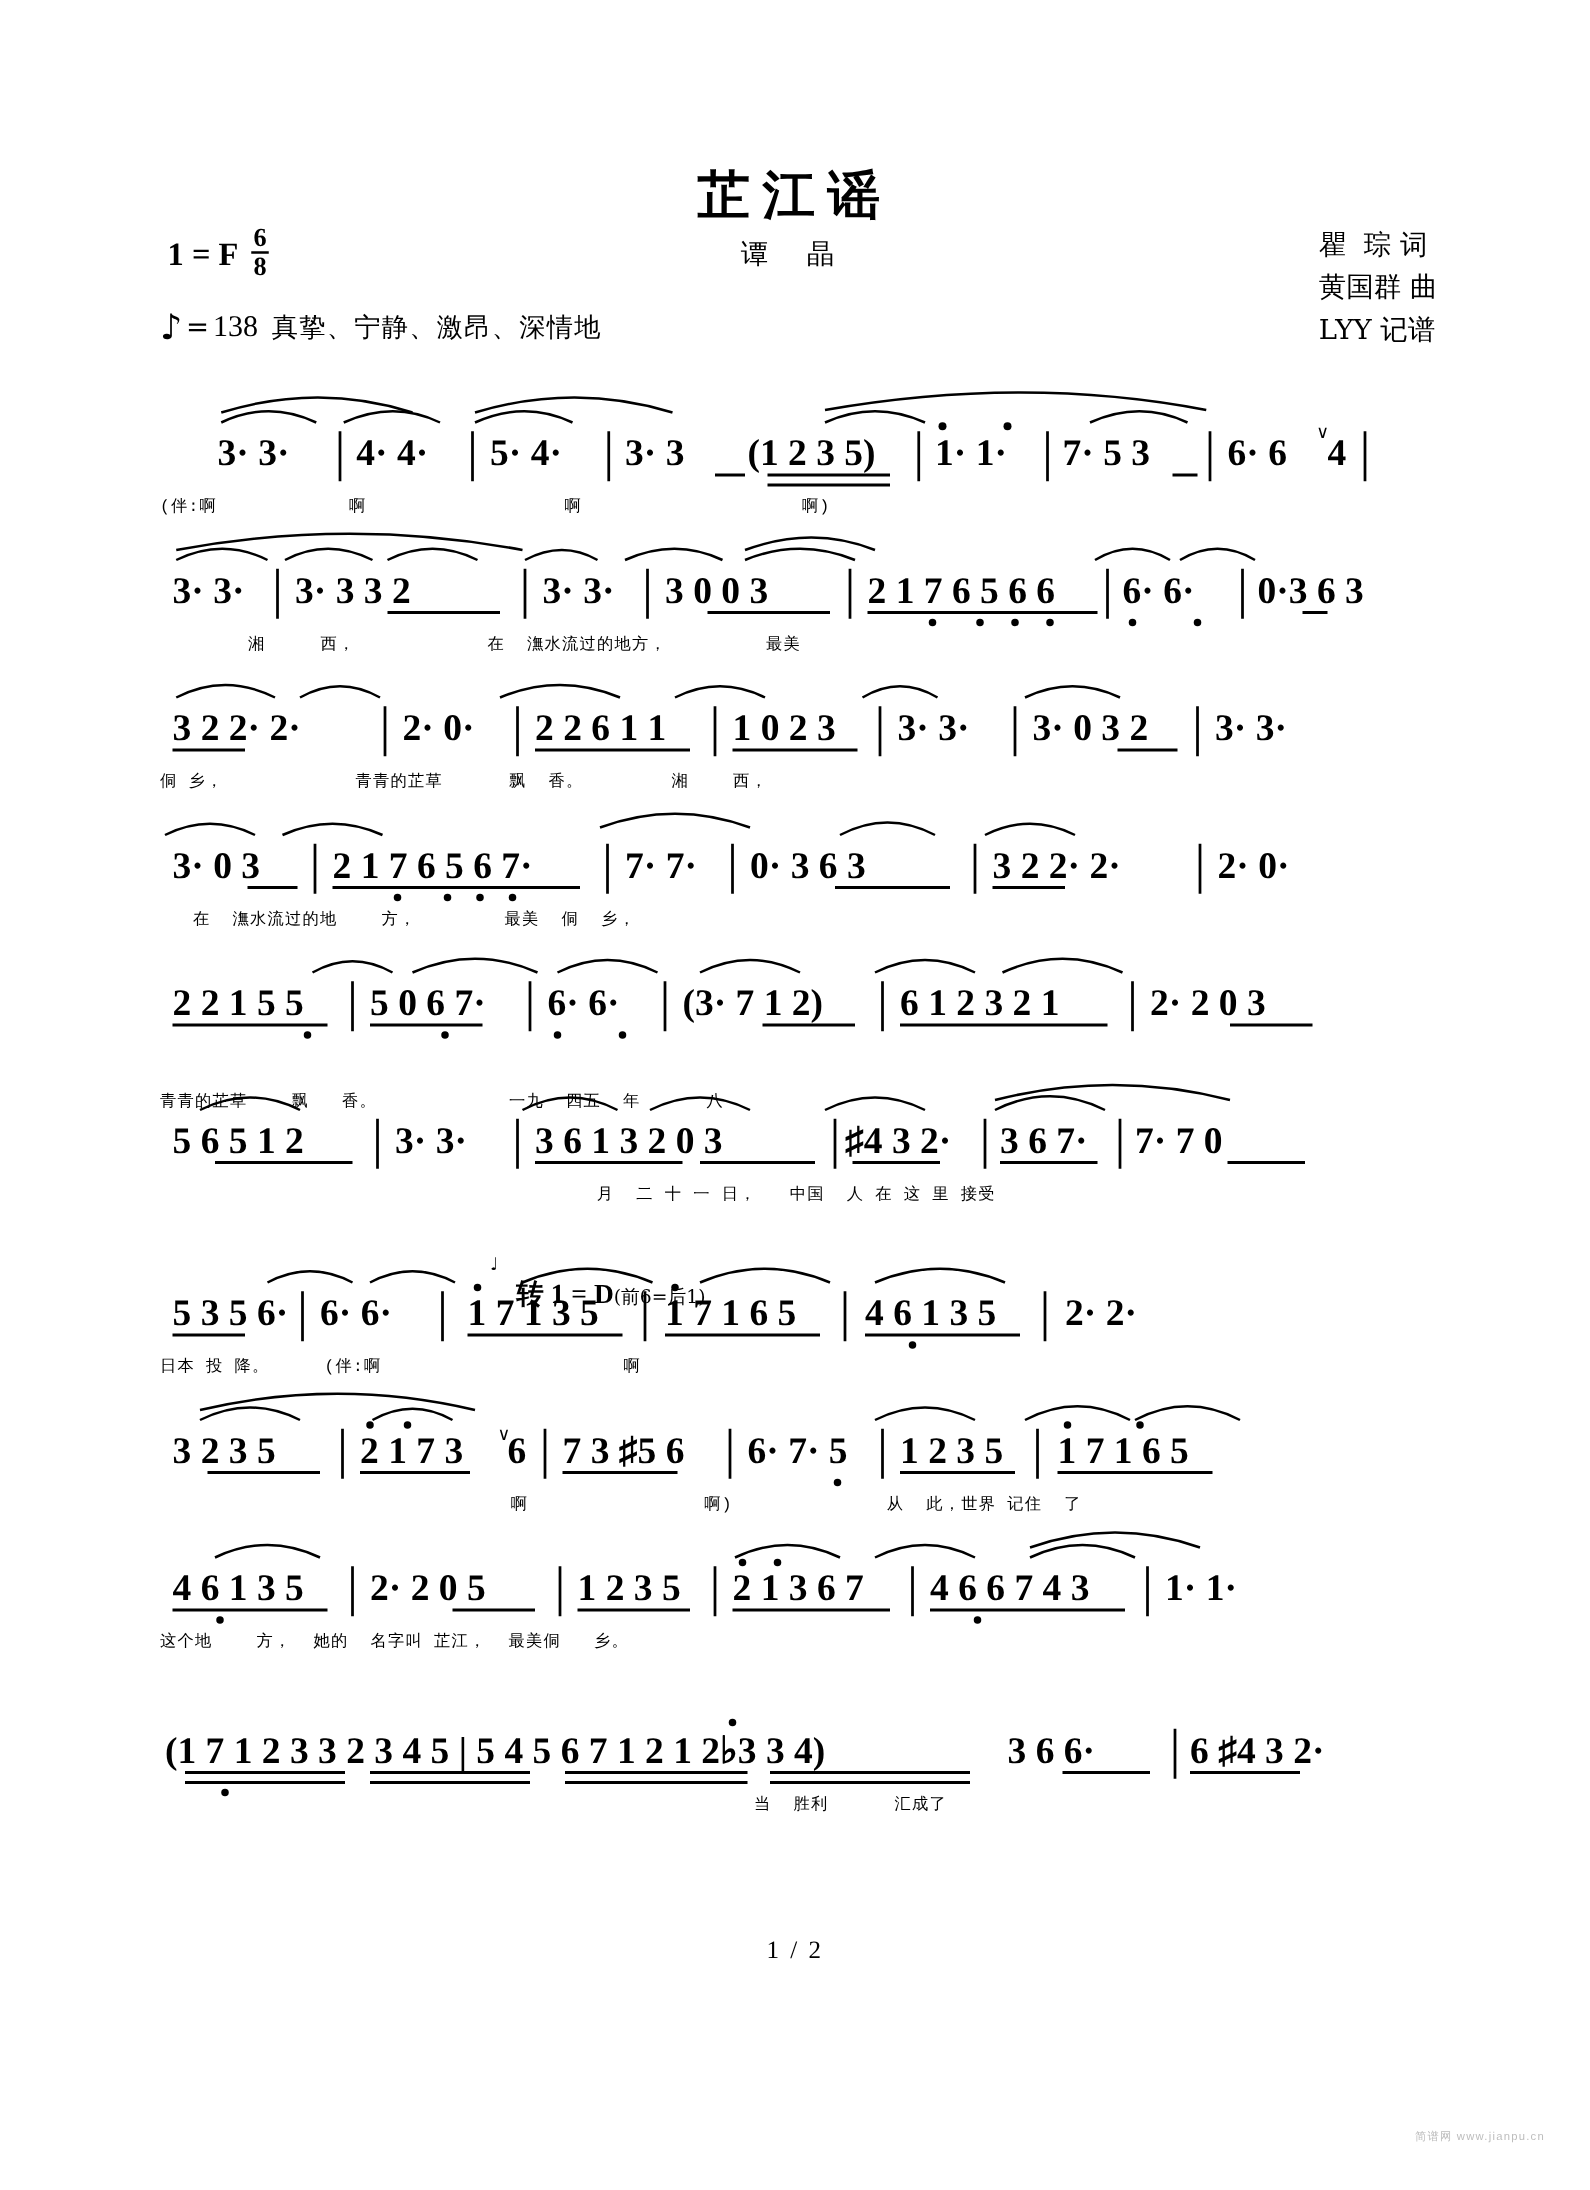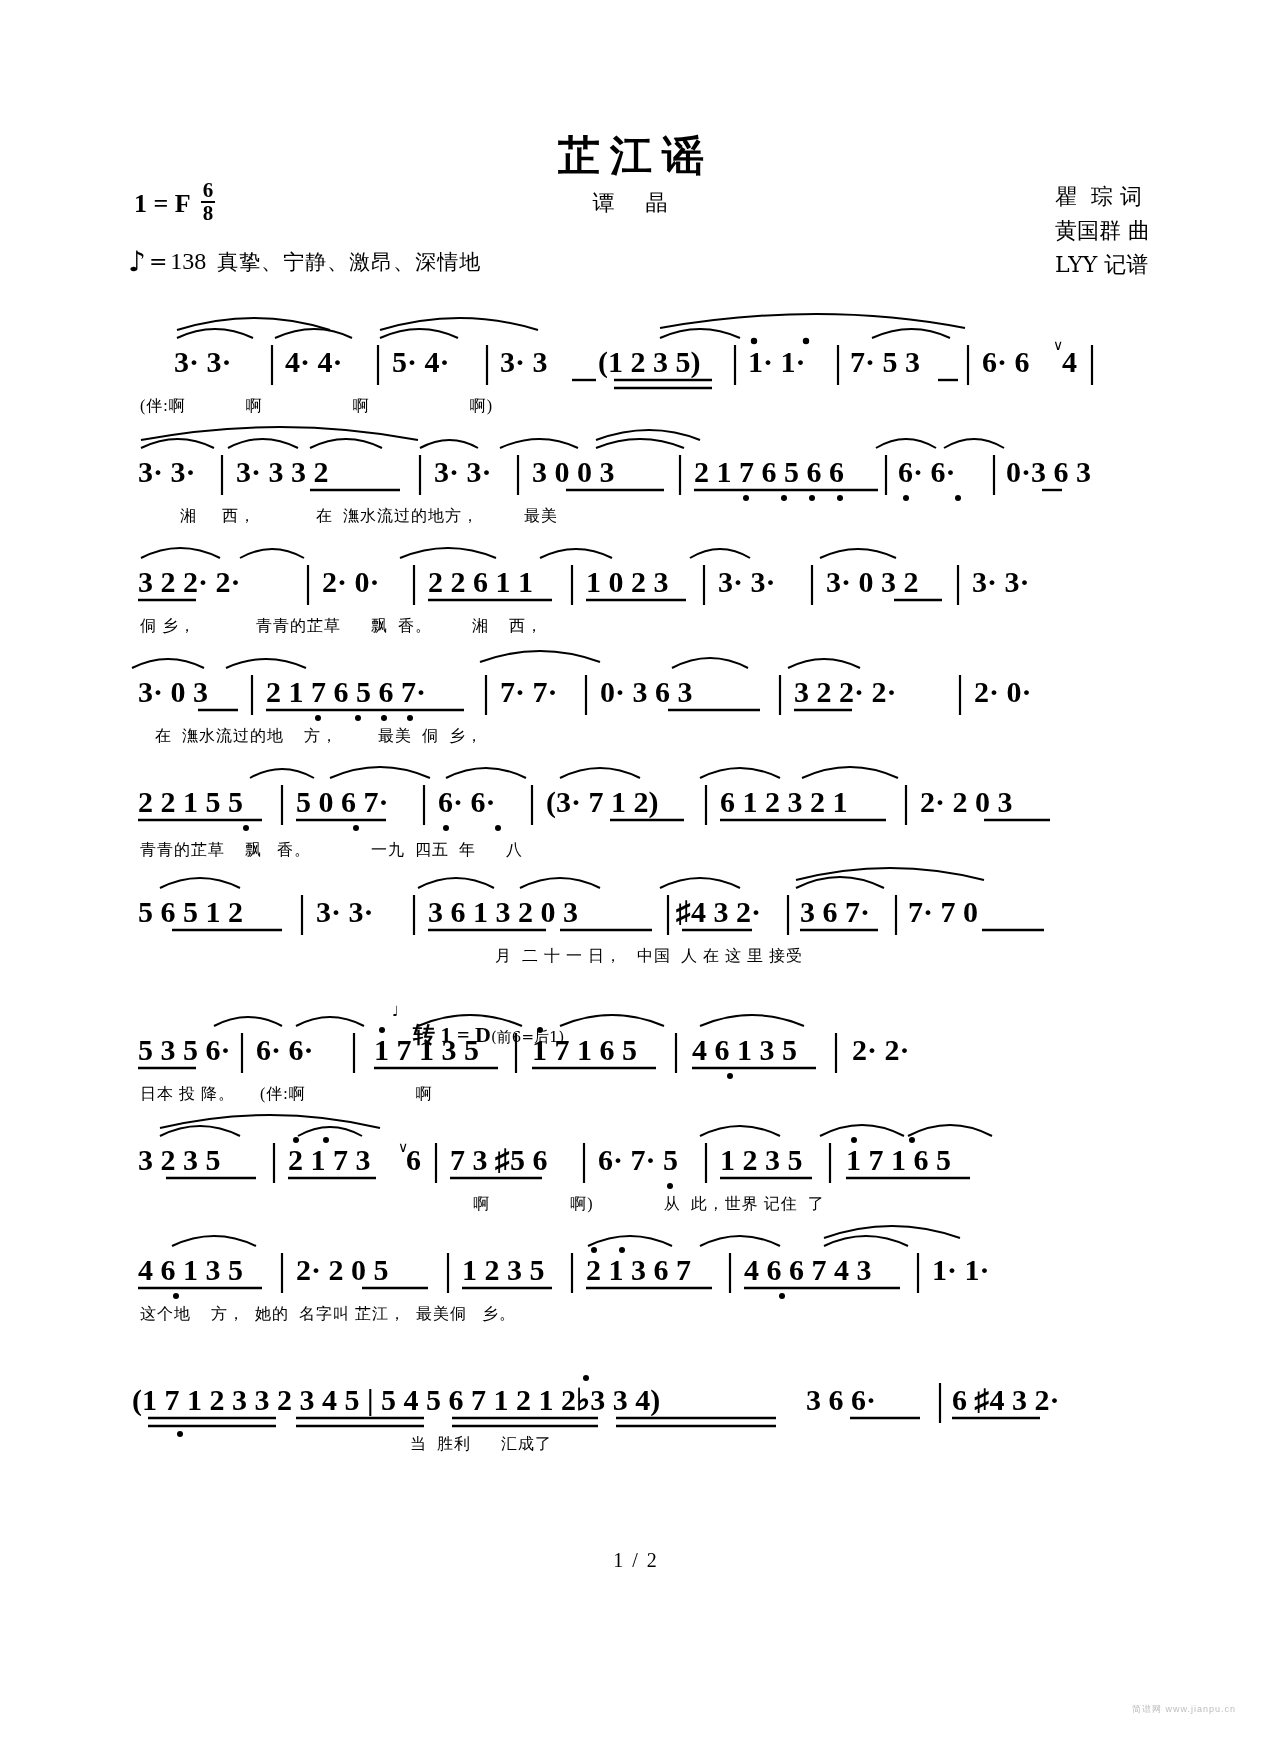--- a/index.html
+++ b/index.html
@@ -92,25 +92,24 @@
     text-align: left;
     font-size: 22px;
     line-height: 34px;
     font-family: "DejaVu Serif", serif;
   }
   .credits div { white-space: pre; margin-left: 14px; }
 
   .lyricrow {
     position: relative;
     height: 34px;
-    font-size: 16px;
-    font-family: Liberation Serif, serif;
+    font-size: 13px;
+    font-family: Liberation Mono, monospace;
     white-space: pre;
     letter-spacing: 1px;
-    margin-left: 12px;
   }
 
   .annot {
     position: absolute;
     font-size: 15px;
     font-family: "DejaVu Serif", serif;
     white-space: pre;
     font-weight: normal;
   }
   .annot b { font-family: "Liberation Serif", serif; font-size: 22px; }
@@ -491,21 +490,21 @@
   </svg>
 
   <div class="lyricrow" style="position:absolute; left:128px; top:396px; width:1018px;">(伴:啊            啊                  啊                    啊)</div>
 
   <div class="lyricrow" style="position:absolute; left:128px; top:506px; width:1018px;">        湘     西，            在  潕水流过的地方，         最美</div>
 
   <div class="lyricrow" style="position:absolute; left:128px; top:616px; width:1018px;">侗 乡，            青青的芷草      飘  香。        湘    西，</div>
 
   <div class="lyricrow" style="position:absolute; left:128px; top:726px; width:1018px;">   在  潕水流过的地    方，        最美  侗  乡，</div>
 
-  <div class="lyricrow" style="position:absolute; left:128px; top:840px; width:1018px;">青青的芷草    飘   香。            一九  四五  年      八</div>
+  <div class="lyricrow" style="position:absolute; left:128px; top:872px; width:1018px;">青青的芷草    飘   香。            一九  四五  年      八</div>
 
   <div class="lyricrow" style="position:absolute; left:128px; top:946px; width:1018px;text-align:center;">月  二 十 一 日，   中国  人 在 这 里 接受</div>
 
   <div class="lyricrow" style="position:absolute; left:128px; top:1084px; width:1018px;">日本 投 降。     (伴:啊                      啊</div>
 
   <div class="lyricrow" style="position:absolute; left:128px; top:1194px; width:1018px;text-align:center;">啊                啊)              从  此，世界 记住  了</div>
 
   <div class="lyricrow" style="position:absolute; left:128px; top:1304px; width:1018px;">这个地    方，  她的  名字叫 芷江，  最美侗   乡。</div>
 
   <div class="lyricrow" style="position:absolute; left:128px; top:1434px; width:1018px;">                                                      当  胜利      汇成了</div>

